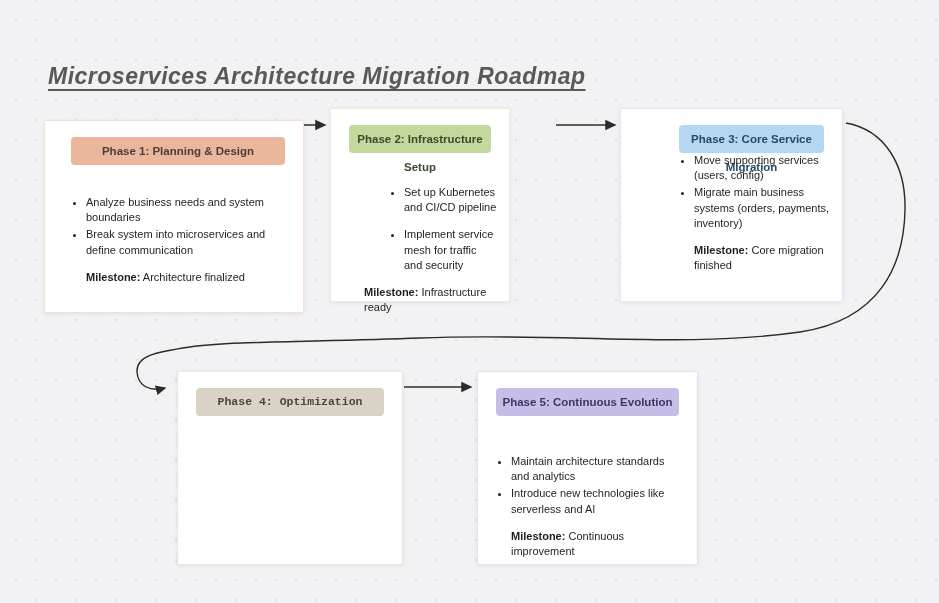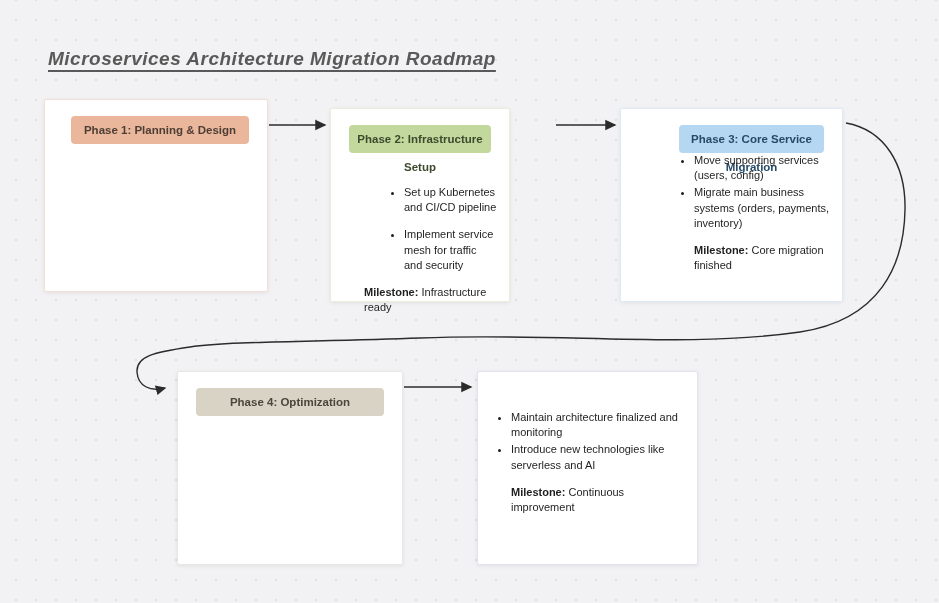--- a/index.html
+++ b/index.html
@@ -13,22 +13,22 @@
     height: 603px;
     overflow: hidden;
     background-color: #f2f2f4;
     background-image: radial-gradient(#e0e0e4 1px, transparent 1.2px);
     background-size: 20px 20px;
     background-position: 6px 10px;
   }
   .board-title {
     position: absolute;
     left: 48px;
-    top: 48px;
-    font-size: 19px;
+    top: 63px;
+    font-size: 23px;
     font-weight: bold;
     font-style: italic;
     color: #595959;
     letter-spacing: 0.5px;
     text-decoration: underline;
     text-decoration-thickness: 2px;
     text-underline-offset: 5px;
   }
   .connector-layer {
     position: absolute;
@@ -36,24 +36,24 @@
     width: 939px; height: 603px;
   }
   .card {
     position: absolute;
     background: #ffffff;
     border: 1px solid #e6e6ea;
     border-radius: 2px;
     box-shadow: 0 1px 4px rgba(0,0,0,0.07);
     box-sizing: border-box;
   }
-  .card-1 { left: 44px;  top: 99px; width: 224px; height: 193px; padding-left: 8px; }
+  .card-1 { left: 44px;  top: 120px; width: 260px; height: 193px; padding-left: 8px; }
   .card-2 { left: 330px; top: 108px; width: 180px; height: 194px; }
   .card-3 { left: 620px; top: 108px; width: 223px; height: 194px; }
-  .card-4 { left: 177px; top: 371px; width: 226px; height: 194px; }
+  .card-4 { left: 177px; top: 371px; width: 226px; height: 194px; font-family: Liberation Mono, monospace; }
   .card-5 { left: 477px; top: 371px; width: 221px; height: 194px; }
   .card-header {
     margin: 16px 18px 0 18px;
     height: 28px;
     line-height: 28px;
     border-radius: 4px;
     text-align: center;
     font-size: 11.5px;
     font-weight: 600;
     color: #333333;
@@ -100,20 +100,30 @@
              C 680 349, 560 332, 420 338
              C 320 342, 230 341, 190 347
              C 155 352, 136 356, 137 372
              C 138 386, 150 392, 165 388" fill="none" stroke="#2b2b2b" stroke-width="1.4" marker-end="url(#arrow)"></path>
   </svg>
 
   <div class="card card-1" style="border-color: rgb(243, 222, 211);">
     <div class="card-header" style="background: rgb(234, 182, 156); color: rgb(77, 62, 53);">
       <span>Phase 1: Planning &amp; Design</span>
     </div>
+    <div class="card-body">
+      <ul class="bullet-list">
+        <li>Analyze business needs and system boundaries</li>
+        <li>Break system into microservices and define communication</li>
+      </ul>
+      <div class="milestone">
+        <span class="milestone-label">Milestone:</span>
+        <span>Architecture finalized</span>
+      </div>
+    </div>
   </div>
 
   <div class="card card-2" style="border-color: rgb(234, 238, 218);">
     <div class="card-header" style="background: rgb(194, 216, 156); color: rgb(60, 74, 46);">
       <span>Phase 2: Infrastructure Setup</span>
     </div>
     <div class="card-body">
       <ul class="bullet-list">
         <li>Set up Kubernetes and CI/CD pipeline</li>
         <li>Implement service mesh for traffic and security</li>
@@ -141,23 +151,26 @@
     </div>
   </div>
 
   <div class="card card-4" style="border-color: rgb(231, 231, 227);">
     <div class="card-header" style="background: rgb(217, 211, 197); color: rgb(74, 70, 60);">
       <span>Phase 4: Optimization</span>
     </div>
   </div>
 
   <div class="card card-5" style="border-color: rgb(228, 226, 238);">
+    <div class="card-header" style="background: rgb(199, 189, 231); color: rgb(62, 55, 102);">
+      <span>Phase 5: Continuous Evolution</span>
+    </div>
     <div class="card-body">
       <ul class="bullet-list">
-        <li>Maintain architecture finalized and monitoring</li>
+        <li>Maintain architecture standards and analytics</li>
         <li>Introduce new technologies like serverless and AI</li>
       </ul>
       <div class="milestone">
         <span class="milestone-label">Milestone:</span>
         <span>Continuous improvement</span>
       </div>
     </div>
   </div>
 
 </div>

